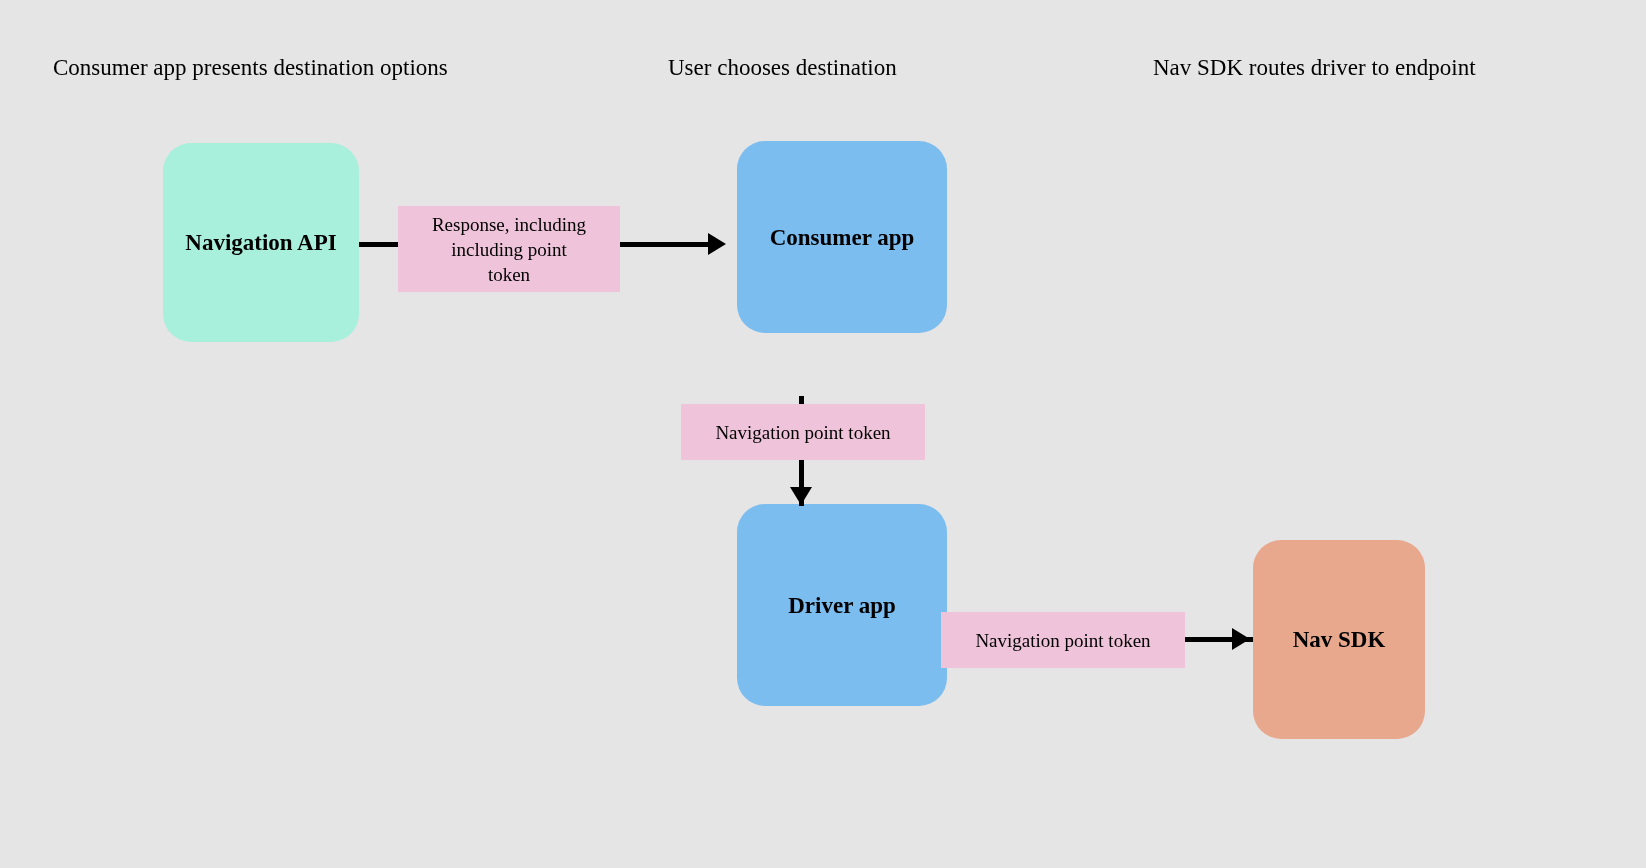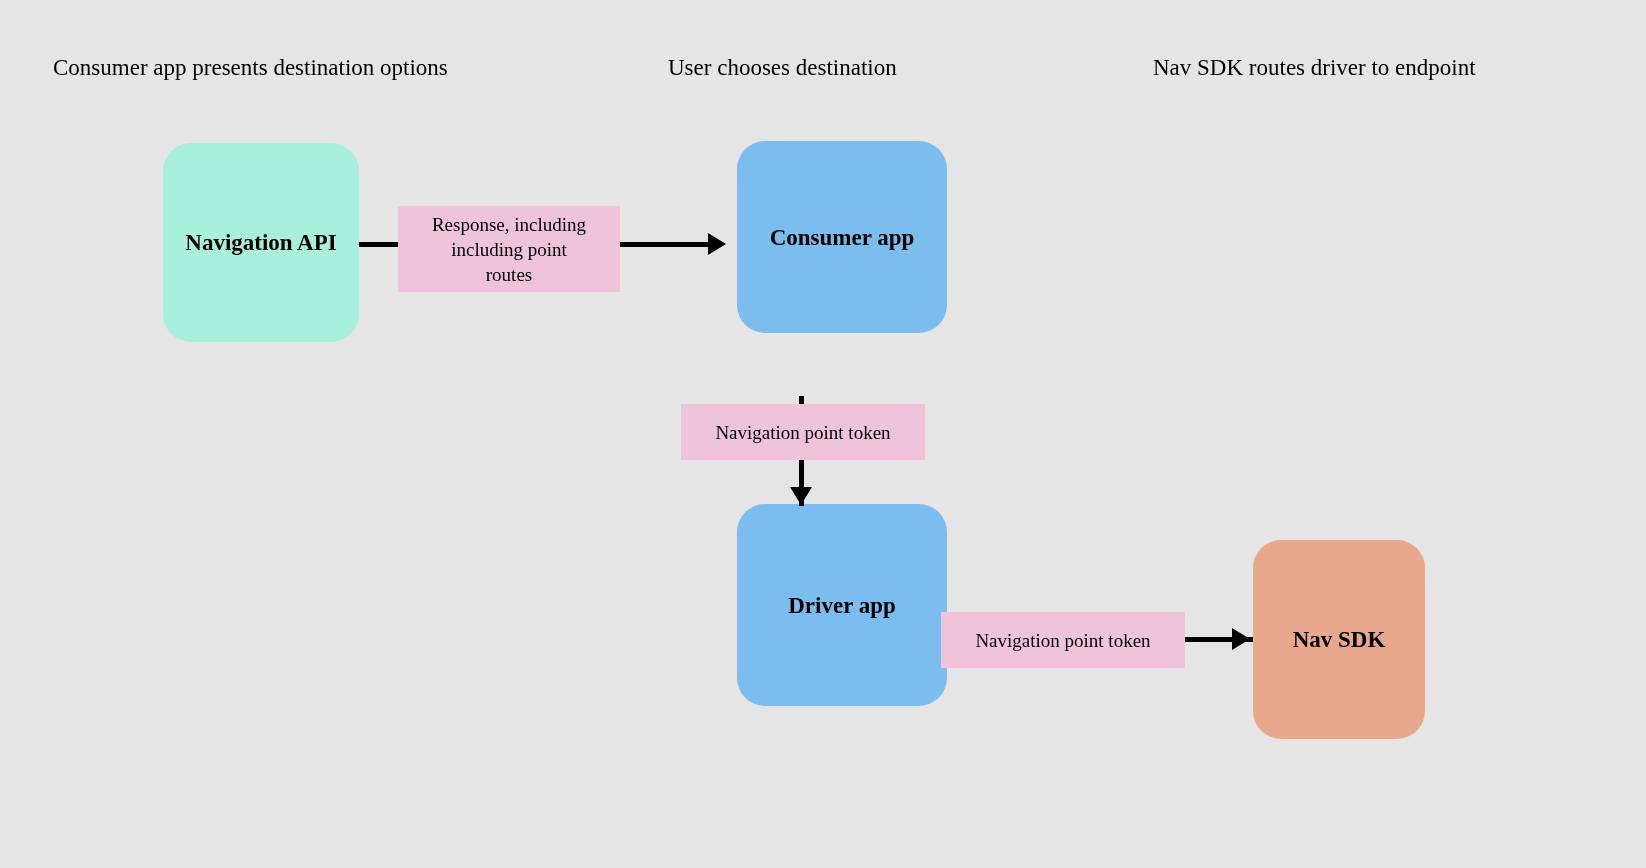--- a/index.html
+++ b/index.html
@@ -114,21 +114,21 @@
   </div>
 
   <div class="conn-h" style="left:359px; top:242px; width:42px;"></div>
 
   <div class="conn-h" style="left:618px; top:242px; width:92px;"></div>
   <div class="arrow-right" style="left:708px; top:233px;"></div>
 
   <div class="edge-label" style="left:398px; top:206px; width:222px; height:86px; flex-direction:column;">
     <span class="edge-label-text">Response, including</span>
     <span class="edge-label-text">including point</span>
-    <span class="edge-label-text">routes</span>
+    <span class="edge-label-text">token</span>
   </div>
 
   <div class="node" style="left:737px; top:125px; width:210px; height:192px; background:#7CBDF0;margin-top:16px;">
     <span class="node-label">Consumer app</span>
   </div>
 
   <div class="conn-v" style="left:799px; top:396px; height:110px;"></div>
   <div class="arrow-down" style="left:790px; top:487px;"></div>
 
   <div class="edge-label" style="left:681px; top:404px; width:244px; height:56px;">

